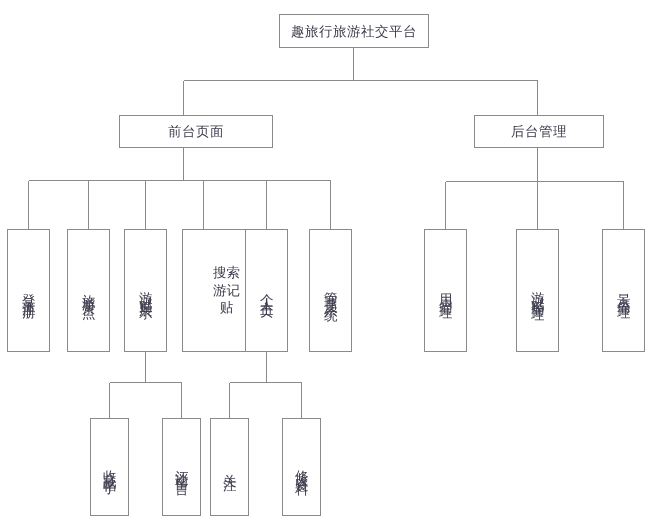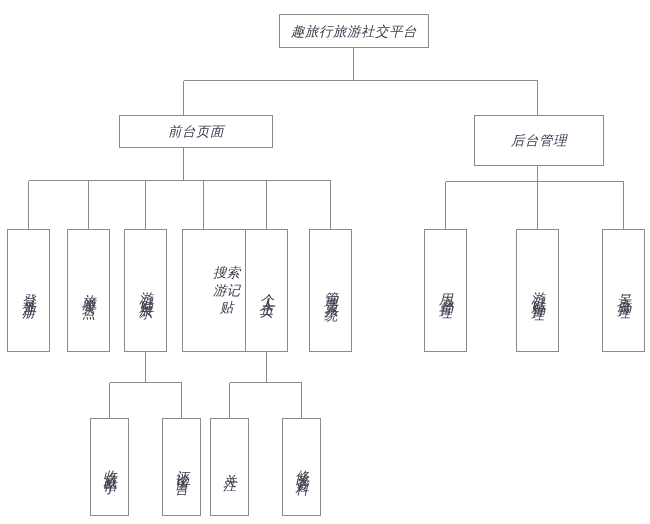--- a/index.html
+++ b/index.html
@@ -11,21 +11,20 @@
     width: 650px;
     height: 524px;
     font-family: "DejaVu Sans", "Liberation Sans", sans-serif;
     color: #3a3a4a;
     overflow: hidden;
   }
   #diagram {
     position: relative;
     width: 650px;
     height: 524px;
-    font-style: italic;
   }
   svg.connectors {
     position: absolute;
     left: 0;
     top: 0;
     width: 650px;
     height: 524px;
     pointer-events: none;
   }
   .node {
@@ -106,21 +105,21 @@
     </g>
   </svg>
 
   <div class="node h" style="left:279px; top:14px; width:150px; height:34px;">
     <span class="label">趣旅行旅游社交平台</span>
   </div>
 
   <div class="node h" style="left:119px; top:115px; width:154px; height:33px;">
     <span class="label">前台页面</span>
   </div>
-  <div class="node h" style="left:474px; top:115px; width:130px; height:51px;">
+  <div class="node h" style="left:474px; top:115px; width:130px; height:33px;">
     <span class="label">后台管理</span>
   </div>
 
   <div class="node v" style="left:7px; top:229px; width:43px; height:123px;">
     <span class="label">登录注册</span>
   </div>
   <div class="node v" style="left:67px; top:229px; width:43px; height:123px;">
     <span class="label">旅游景点</span>
   </div>
   <div class="node v" style="left:124px; top:229px; width:43px; height:123px;">

